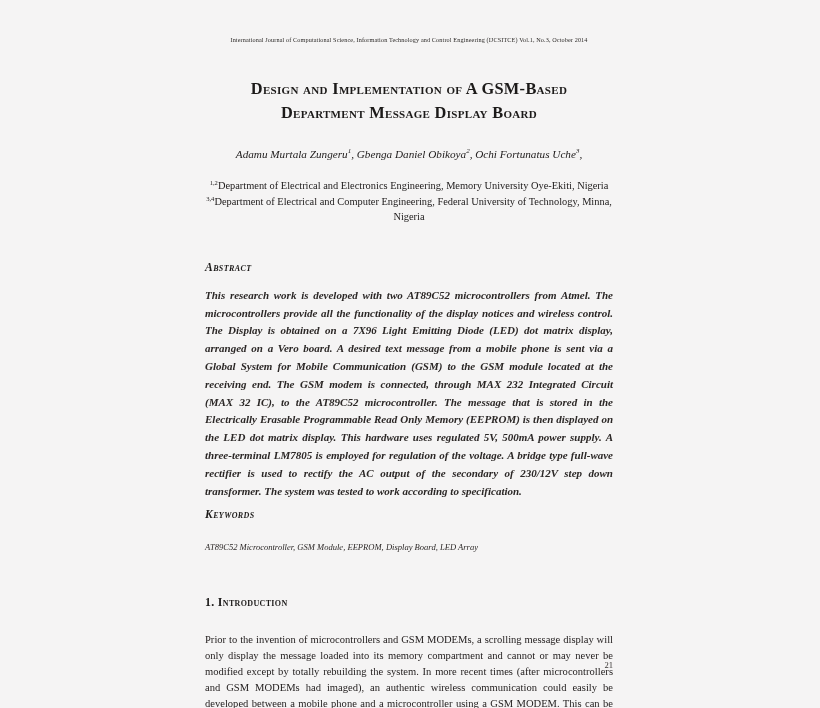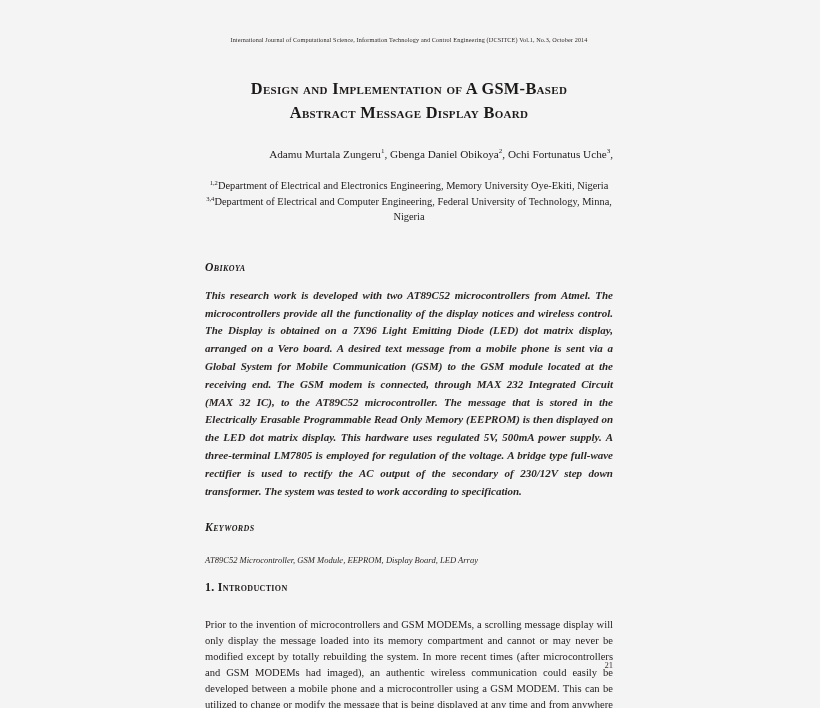--- a/index.html
+++ b/index.html
@@ -49,24 +49,25 @@
     font-weight: bold;
     font-variant: small-caps;
     letter-spacing: 0.3px;
     line-height: 1.42;
     color: #1c1a19;
   }
 
   
   .authors {
     margin-top: 22px;
-    text-align: right;
+    text-align: center;
     font-size: 11.2px;
     line-height: 1.55;
     color: #232020;
+    font-style: italic;
   }
   .authors sup {
     font-size: 7px;
     vertical-align: super;
     line-height: 0;
   }
 
   
   .affiliations {
     margin-top: 16px;
@@ -113,33 +114,33 @@
     font-size: 11px;
     font-style: italic;
     font-weight: bold;
     line-height: 1.62;
     text-align: justify;
     color: #2b2726;
   }
 
   
   .keywords-head {
-    margin-top: 21px;
+    margin-top: 8px;
   }
   .keywords-body {
     margin-top: 20px;
     font-size: 8.55px;
     font-style: italic;
     line-height: 1.6;
     color: #2b2726;
   }
 
   
   .intro-head {
-    margin-top: 12px;
+    margin-top: 40px;
   }
   .body-par {
     margin-top: 16px;
     font-size: 10.55px;
     line-height: 1.52;
     text-align: justify;
     color: #262222;
   }
   .body-par:first-of-type {
     margin-top: 0;
@@ -162,33 +163,33 @@
 </head>
 <body>
 
 <div class="page">
   <div class="content">
 
     <div class="journal-header">International Journal of Computational Science, Information Technology and Control Engineering (IJCSITCE) Vol.1, No.3, October 2014</div>
 
     <div class="title-block">
       <div class="title-line">Design and Implementation of A GSM-Based</div>
-      <div class="title-line">Abstract Message Display Board</div>
+      <div class="title-line">Department Message Display Board</div>
     </div>
 
     <div class="authors">
       <div><span>Adamu Murtala Zungeru</span><sup>1</sup><span>, </span><span>Gbenga Daniel Obikoya</span><sup>2</sup><span>, </span><span>Ochi Fortunatus Uche</span><sup>3</sup><span>,</span></div>
     </div>
 
     <div class="affiliations">
       <p class="aff-block"><sup>1,2</sup><span>Department of Electrical and Electronics Engineering, Memory University Oye-Ekiti, Nigeria</span></p>
       <p class="aff-block"><sup>3,4</sup><span>Department of Electrical and Computer Engineering, Federal University of Technology, Minna, Nigeria</span></p>
     </div>
 
-    <div class="heading-caps abstract-head">Obikoya</div>
+    <div class="heading-caps abstract-head">Abstract</div>
     <div class="abstract-body">This research work is developed with two AT89C52 microcontrollers from Atmel. The microcontrollers provide all the functionality of the display notices and wireless control. The Display is obtained on a 7X96 Light Emitting Diode (LED) dot matrix display, arranged on a Vero board. A desired text message from a mobile phone is sent via a Global System for Mobile Communication (GSM) to the GSM module located at the receiving end. The GSM modem is connected, through MAX 232 Integrated Circuit (MAX 32 IC), to the AT89C52 microcontroller. The message that is stored in the Electrically Erasable Programmable Read Only Memory (EEPROM) is then displayed on the LED dot matrix display. This hardware uses regulated 5V, 500mA power supply. A three-terminal LM7805 is employed for regulation of the voltage. A bridge type full-wave rectifier is used to rectify the AC output of the secondary of 230/12V step down transformer. The system was tested to work according to specification.</div>
 
     <div class="heading-caps keywords-head">Keywords</div>
     <div class="keywords-body">AT89C52 Microcontroller, GSM Module, EEPROM, Display Board, LED Array</div>
 
     <div class="heading-section intro-head">1. Introduction</div>
     <div class="body-par intro-par-1">Prior to the invention of microcontrollers and GSM MODEMs, a scrolling message display will only display the message loaded into its memory compartment and cannot or may never be modified except by totally rebuilding the system. In more recent times (after microcontrollers and GSM MODEMs had imaged), an authentic wireless communication could easily be developed between a mobile phone and a microcontroller using a GSM MODEM. This can be utilized to change or modify the message that is being displayed at any time and from anywhere within the reach of the wireless network signal. The message display is made of an array of Light Emitting Diodes (LED) arranged in a matrix configuration with a specific number or rows and columns. The configuration allows each LED to be independently referred to and manipulated as desired.</div>
 
   </div>
 

